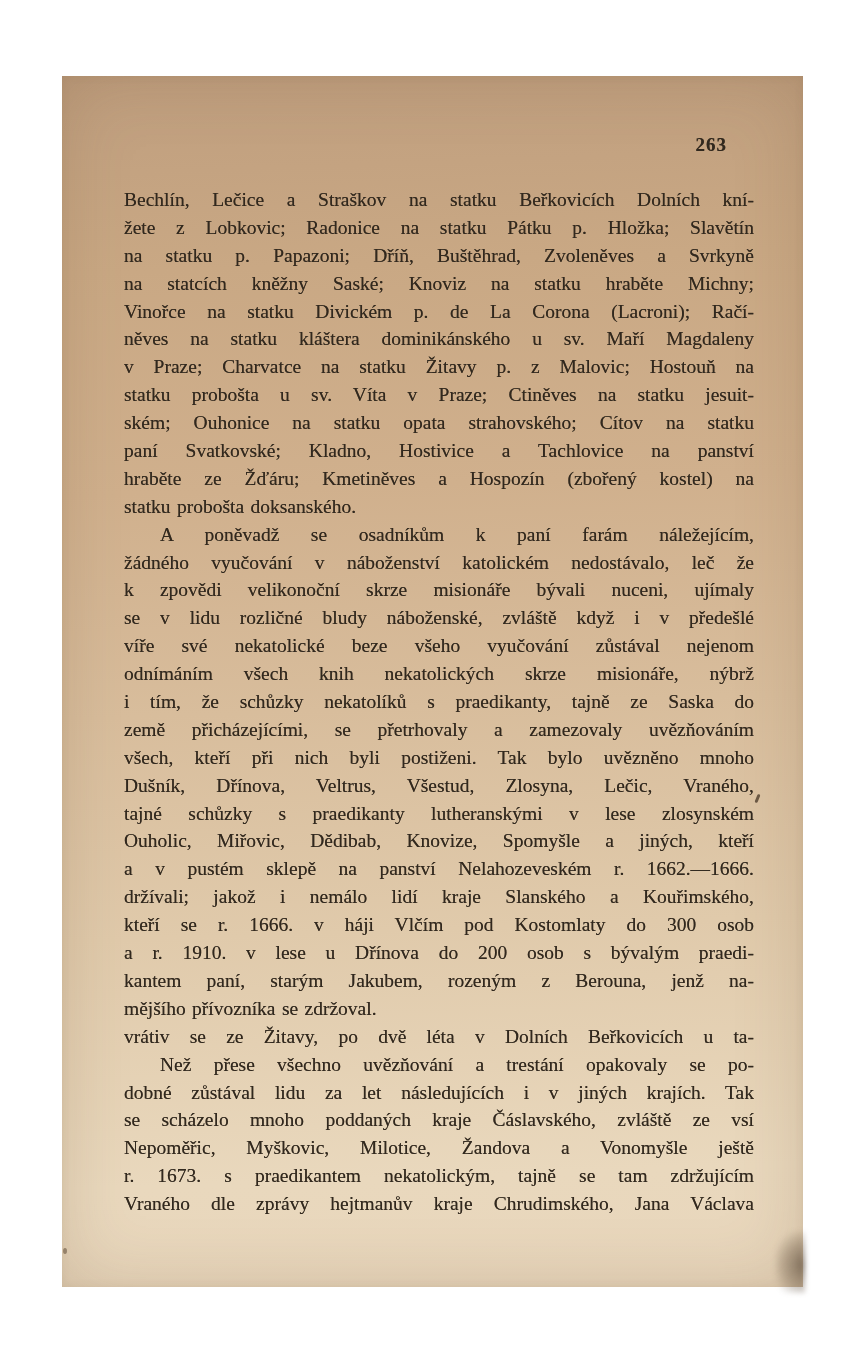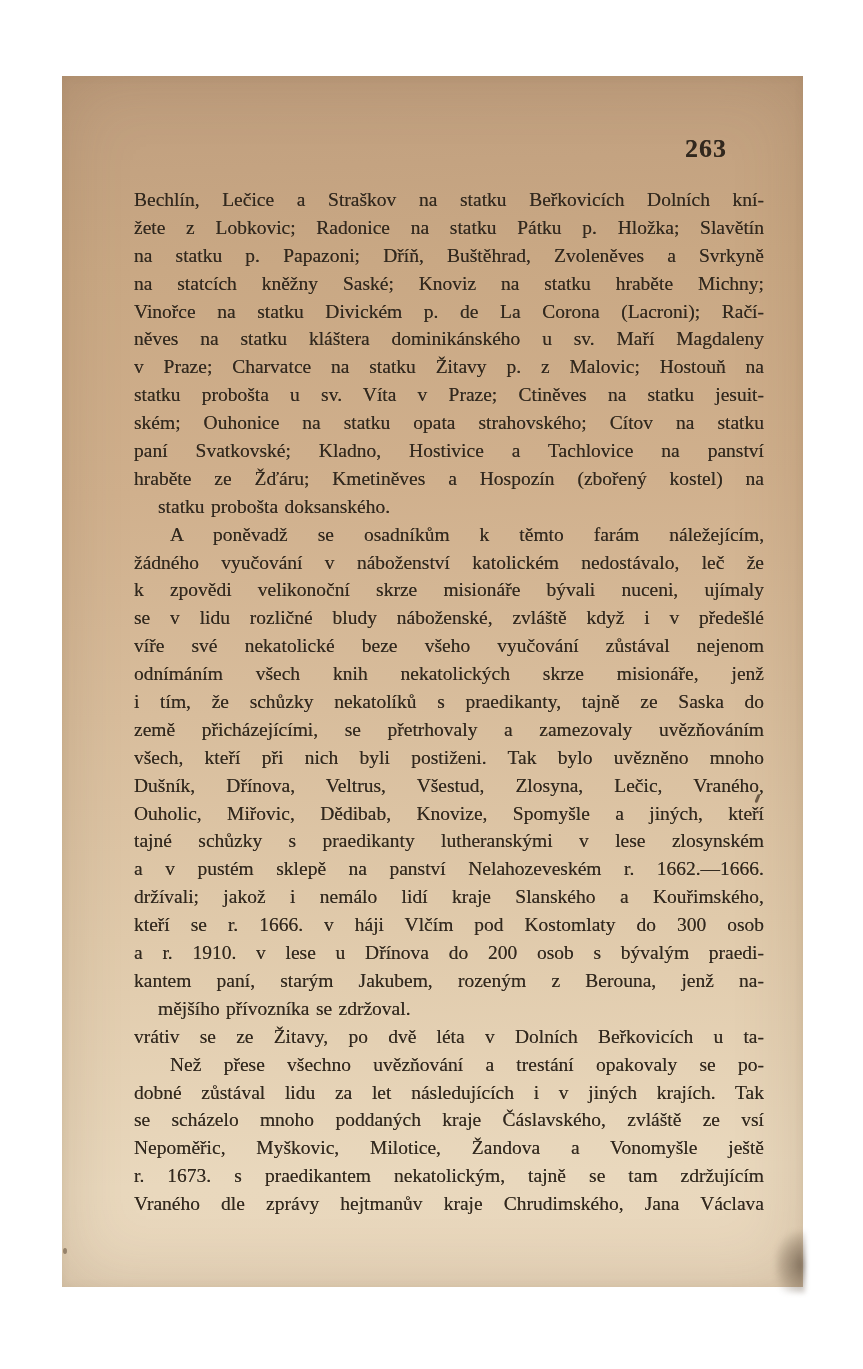--- a/index.html
+++ b/index.html
@@ -31,47 +31,47 @@
       var(--paper-bottom, #e9d8bd) 90%,
       #e8d6bc 100%);
     box-shadow: inset 0 0 70px rgba(110, 80, 52, 0.20),
                 inset 0 0 10px rgba(110, 80, 52, 0.10);
   }
   .pagenum {
     position: absolute;
     top: 58px;
     right: 76px;
     font-family: "Liberation Serif", "DejaVu Serif", serif;
-    font-size: 26px;
+    font-size: 19px;
     font-weight: bold;
     letter-spacing: 1px;
     color: var(--ink, #33291e);
     text-shadow: 0 0 0.5px rgba(50, 40, 28, 0.6);
   }
   .textblock {
     position: absolute;
-    left: 72px;
+    left: 62px;
     top: 110px;
     width: 630px;
     font-family: "Liberation Serif", "DejaVu Serif", serif;
     font-size: 19.5px;
     color: var(--ink, #30271e);
     text-shadow: 0 0 0.5px rgba(48, 38, 26, 0.65);
     word-spacing: 1.5px;
   }
   .paragraph { margin: 0; }
   .line {
     height: 27.9px;
     line-height: 27.9px;
     text-align: justify;
     text-align-last: justify;
     white-space: normal;
     overflow: visible;
   }
-  .line.lastline { text-align-last: left; margin-left: 24px; }
+  .line.lastline { text-align-last: left; }
   .line.indent { text-indent: 36px; }
   .margin-mark {
     position: absolute;
     left: 694px;
     top: 718px;
     width: 3px;
     height: 9px;
     background: rgba(70, 54, 38, 0.75);
     border-radius: 2px;
     transform: rotate(22deg);
@@ -114,32 +114,32 @@
           <div class="line">Vinořce na statku Divickém p. de La Corona (Lacroni); Račí-</div>
           <div class="line">něves na statku kláštera dominikánského u sv. Maří Magdaleny</div>
           <div class="line">v Praze; Charvatce na statku Žitavy p. z Malovic; Hostouň na</div>
           <div class="line">statku probošta u sv. Víta v Praze; Ctiněves na statku jesuit-</div>
           <div class="line">ském; Ouhonice na statku opata strahovského; Cítov na statku</div>
           <div class="line">paní Svatkovské; Kladno, Hostivice a Tachlovice na panství</div>
           <div class="line">hraběte ze Žďáru; Kmetiněves a Hospozín (zbořený kostel) na</div>
           <div class="line lastline">statku probošta doksanského.</div>
         </div>
         <div class="paragraph">
-          <div class="line indent">A poněvadž se osadníkům k těmto farám náležejícím,</div>
+          <div class="line indent">A poněvadž se osadníkům k paní farám náležejícím,</div>
           <div class="line">žádného vyučování v náboženství katolickém nedostávalo, leč že</div>
           <div class="line">k zpovědi velikonoční skrze misionáře bývali nuceni, ujímaly</div>
           <div class="line">se v lidu rozličné bludy náboženské, zvláště když i v předešlé</div>
           <div class="line">víře své nekatolické beze všeho vyučování zůstával nejenom</div>
-          <div class="line">odnímáním všech knih nekatolických skrze misionáře, jenž</div>
+          <div class="line">odnímáním všech knih nekatolických skrze misionáře, nýbrž</div>
           <div class="line">i tím, že schůzky nekatolíků s praedikanty, tajně ze Saska do</div>
           <div class="line">země přicházejícími, se přetrhovaly a zamezovaly uvězňováním</div>
           <div class="line">všech, kteří při nich byli postiženi. Tak bylo uvězněno mnoho</div>
           <div class="line">Dušník, Dřínova, Veltrus, Všestud, Zlosyna, Lečic, Vraného,</div>
+          <div class="line">tajné schůzky s praedikanty lutheranskými v lese zlosynském</div>
           <div class="line">Ouholic, Miřovic, Dědibab, Knovize, Spomyšle a jiných, kteří</div>
-          <div class="line">tajné schůzky s praedikanty lutheranskými v lese zlosynském</div>
           <div class="line">a v pustém sklepě na panství Nelahozeveském r. 1662.—1666.</div>
           <div class="line">držívali; jakož i nemálo lidí kraje Slanského a Kouřimského,</div>
           <div class="line">kteří se r. 1666. v háji Vlčím pod Kostomlaty do 300 osob</div>
           <div class="line">a r. 1910. v lese u Dřínova do 200 osob s bývalým praedi-</div>
           <div class="line">kantem paní, starým Jakubem, rozeným z Berouna, jenž na-</div>
           <div class="line lastline">mějšího přívozníka se zdržoval.</div>
           <div class="line">vrátiv se ze Žitavy, po dvě léta v Dolních Beřkovicích u ta-</div>
         </div>
         <div class="paragraph">
           <div class="line indent">Než přese všechno uvězňování a trestání opakovaly se po-</div>

